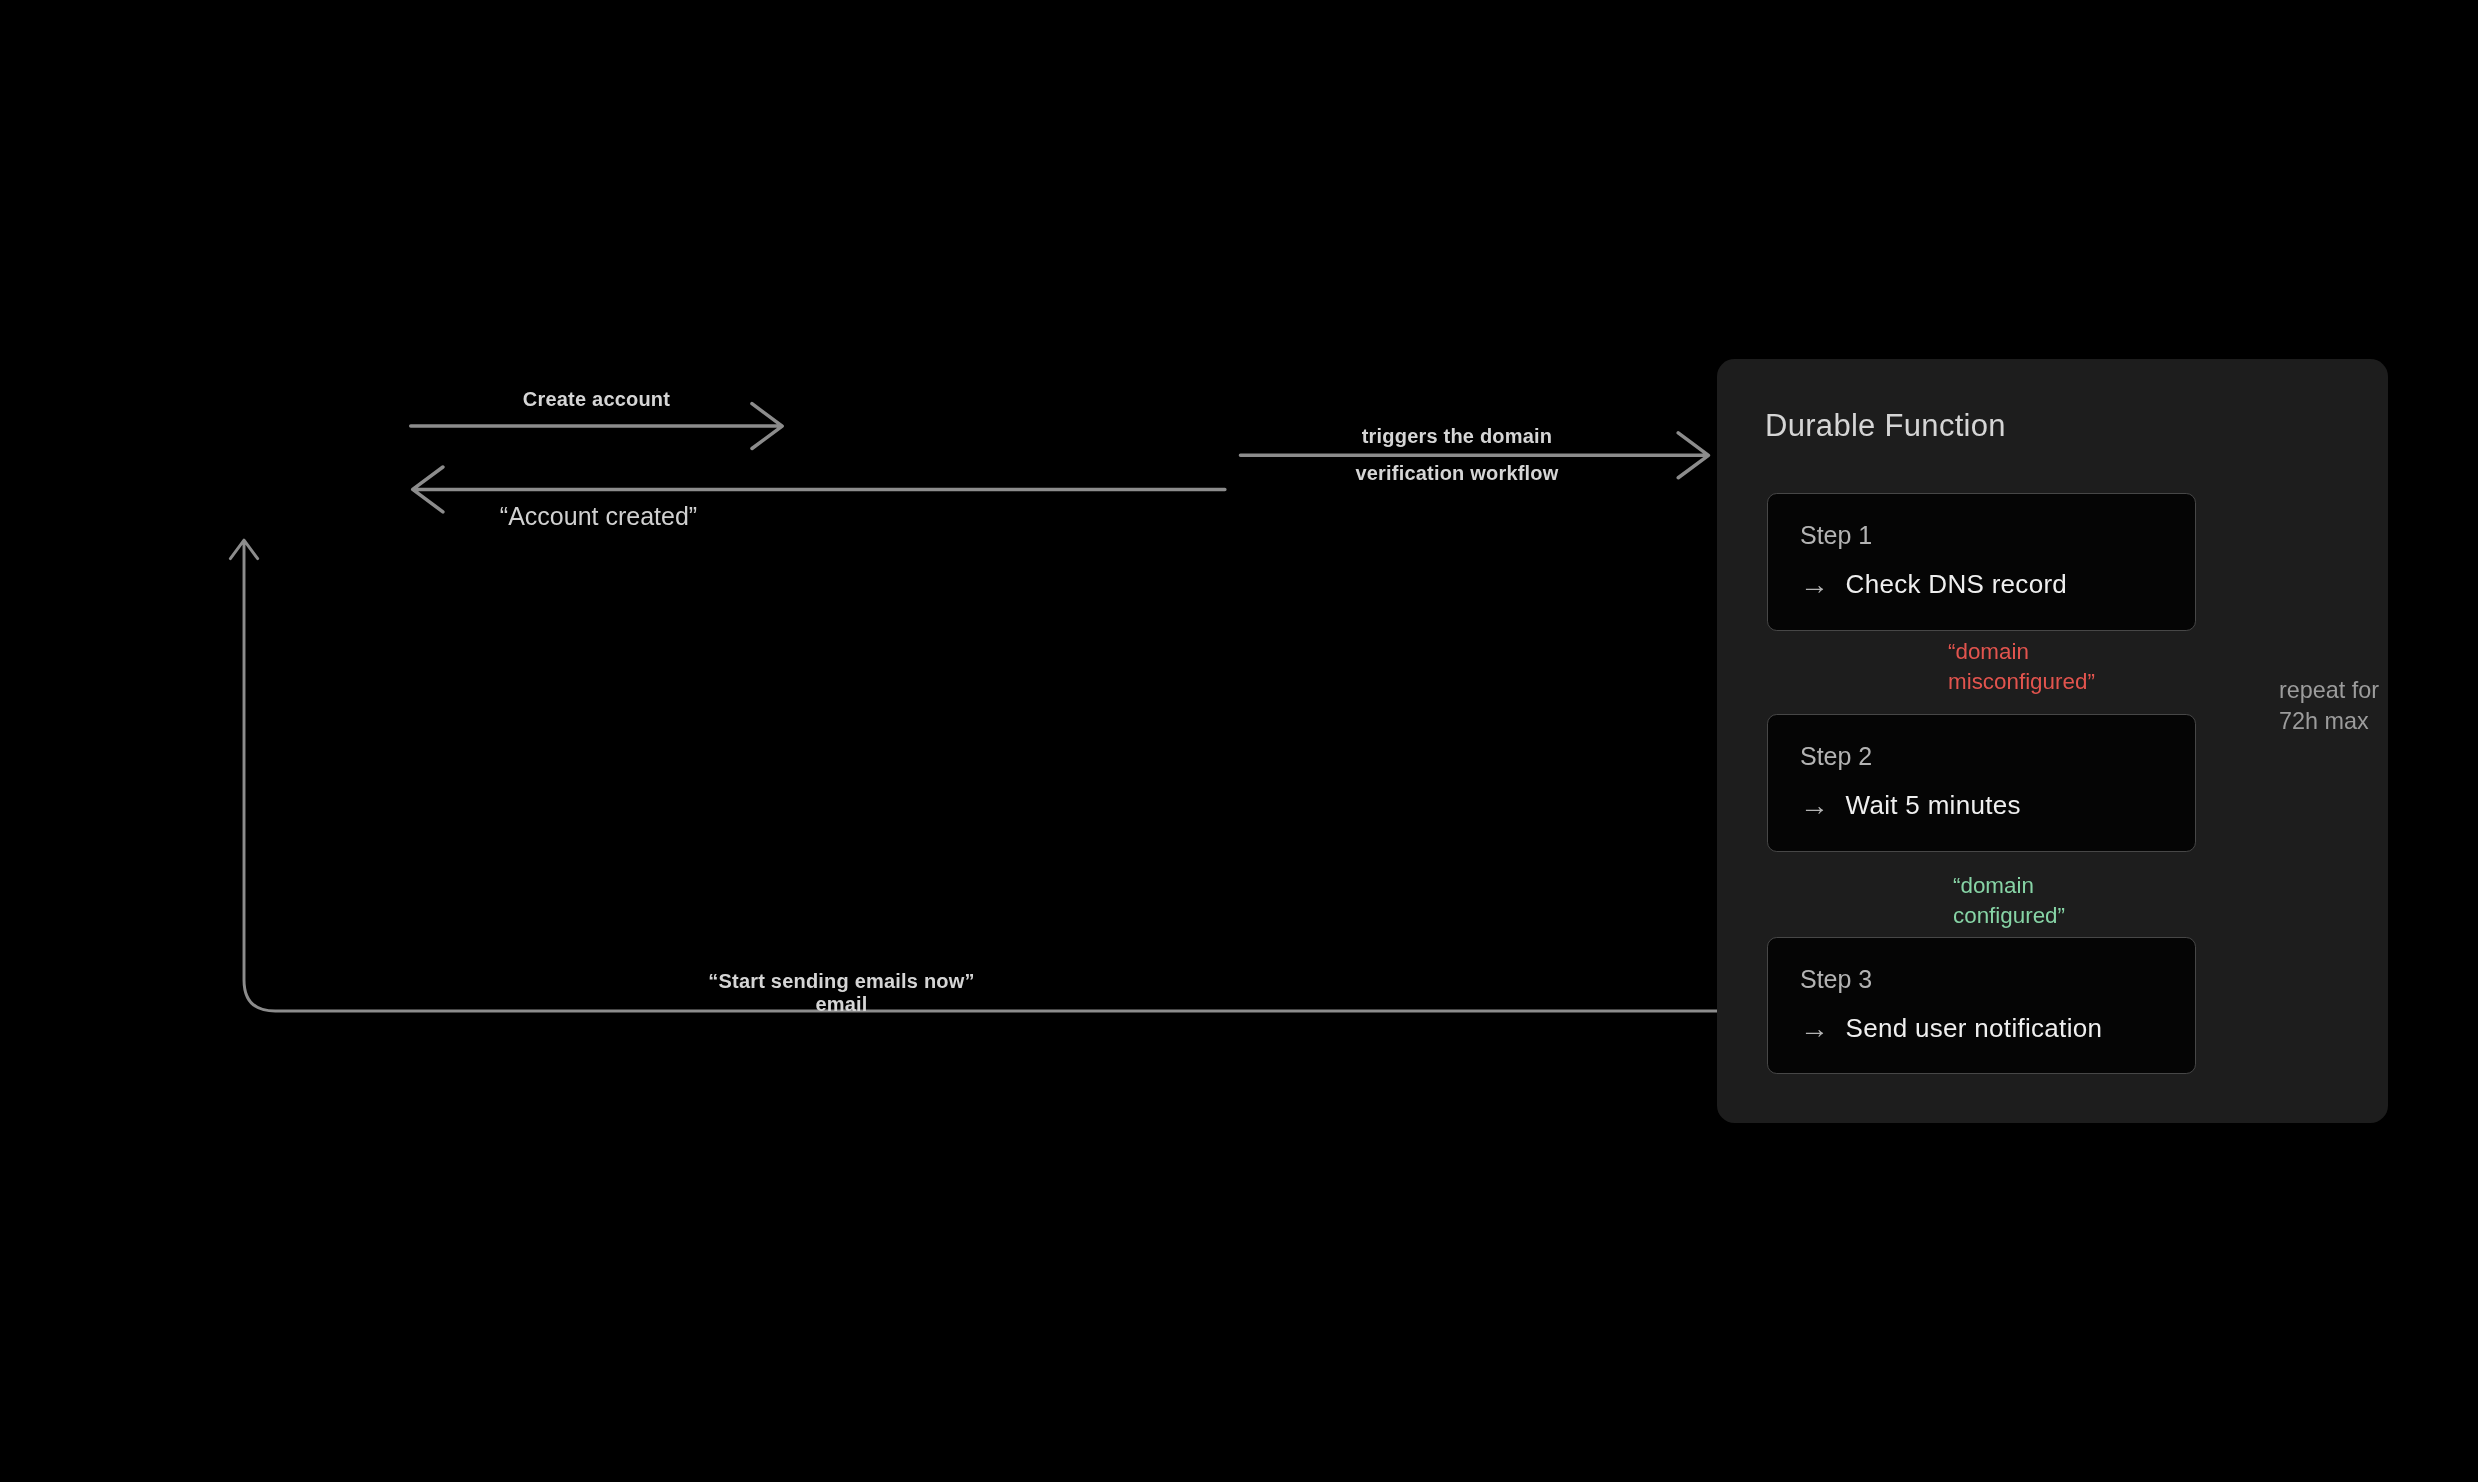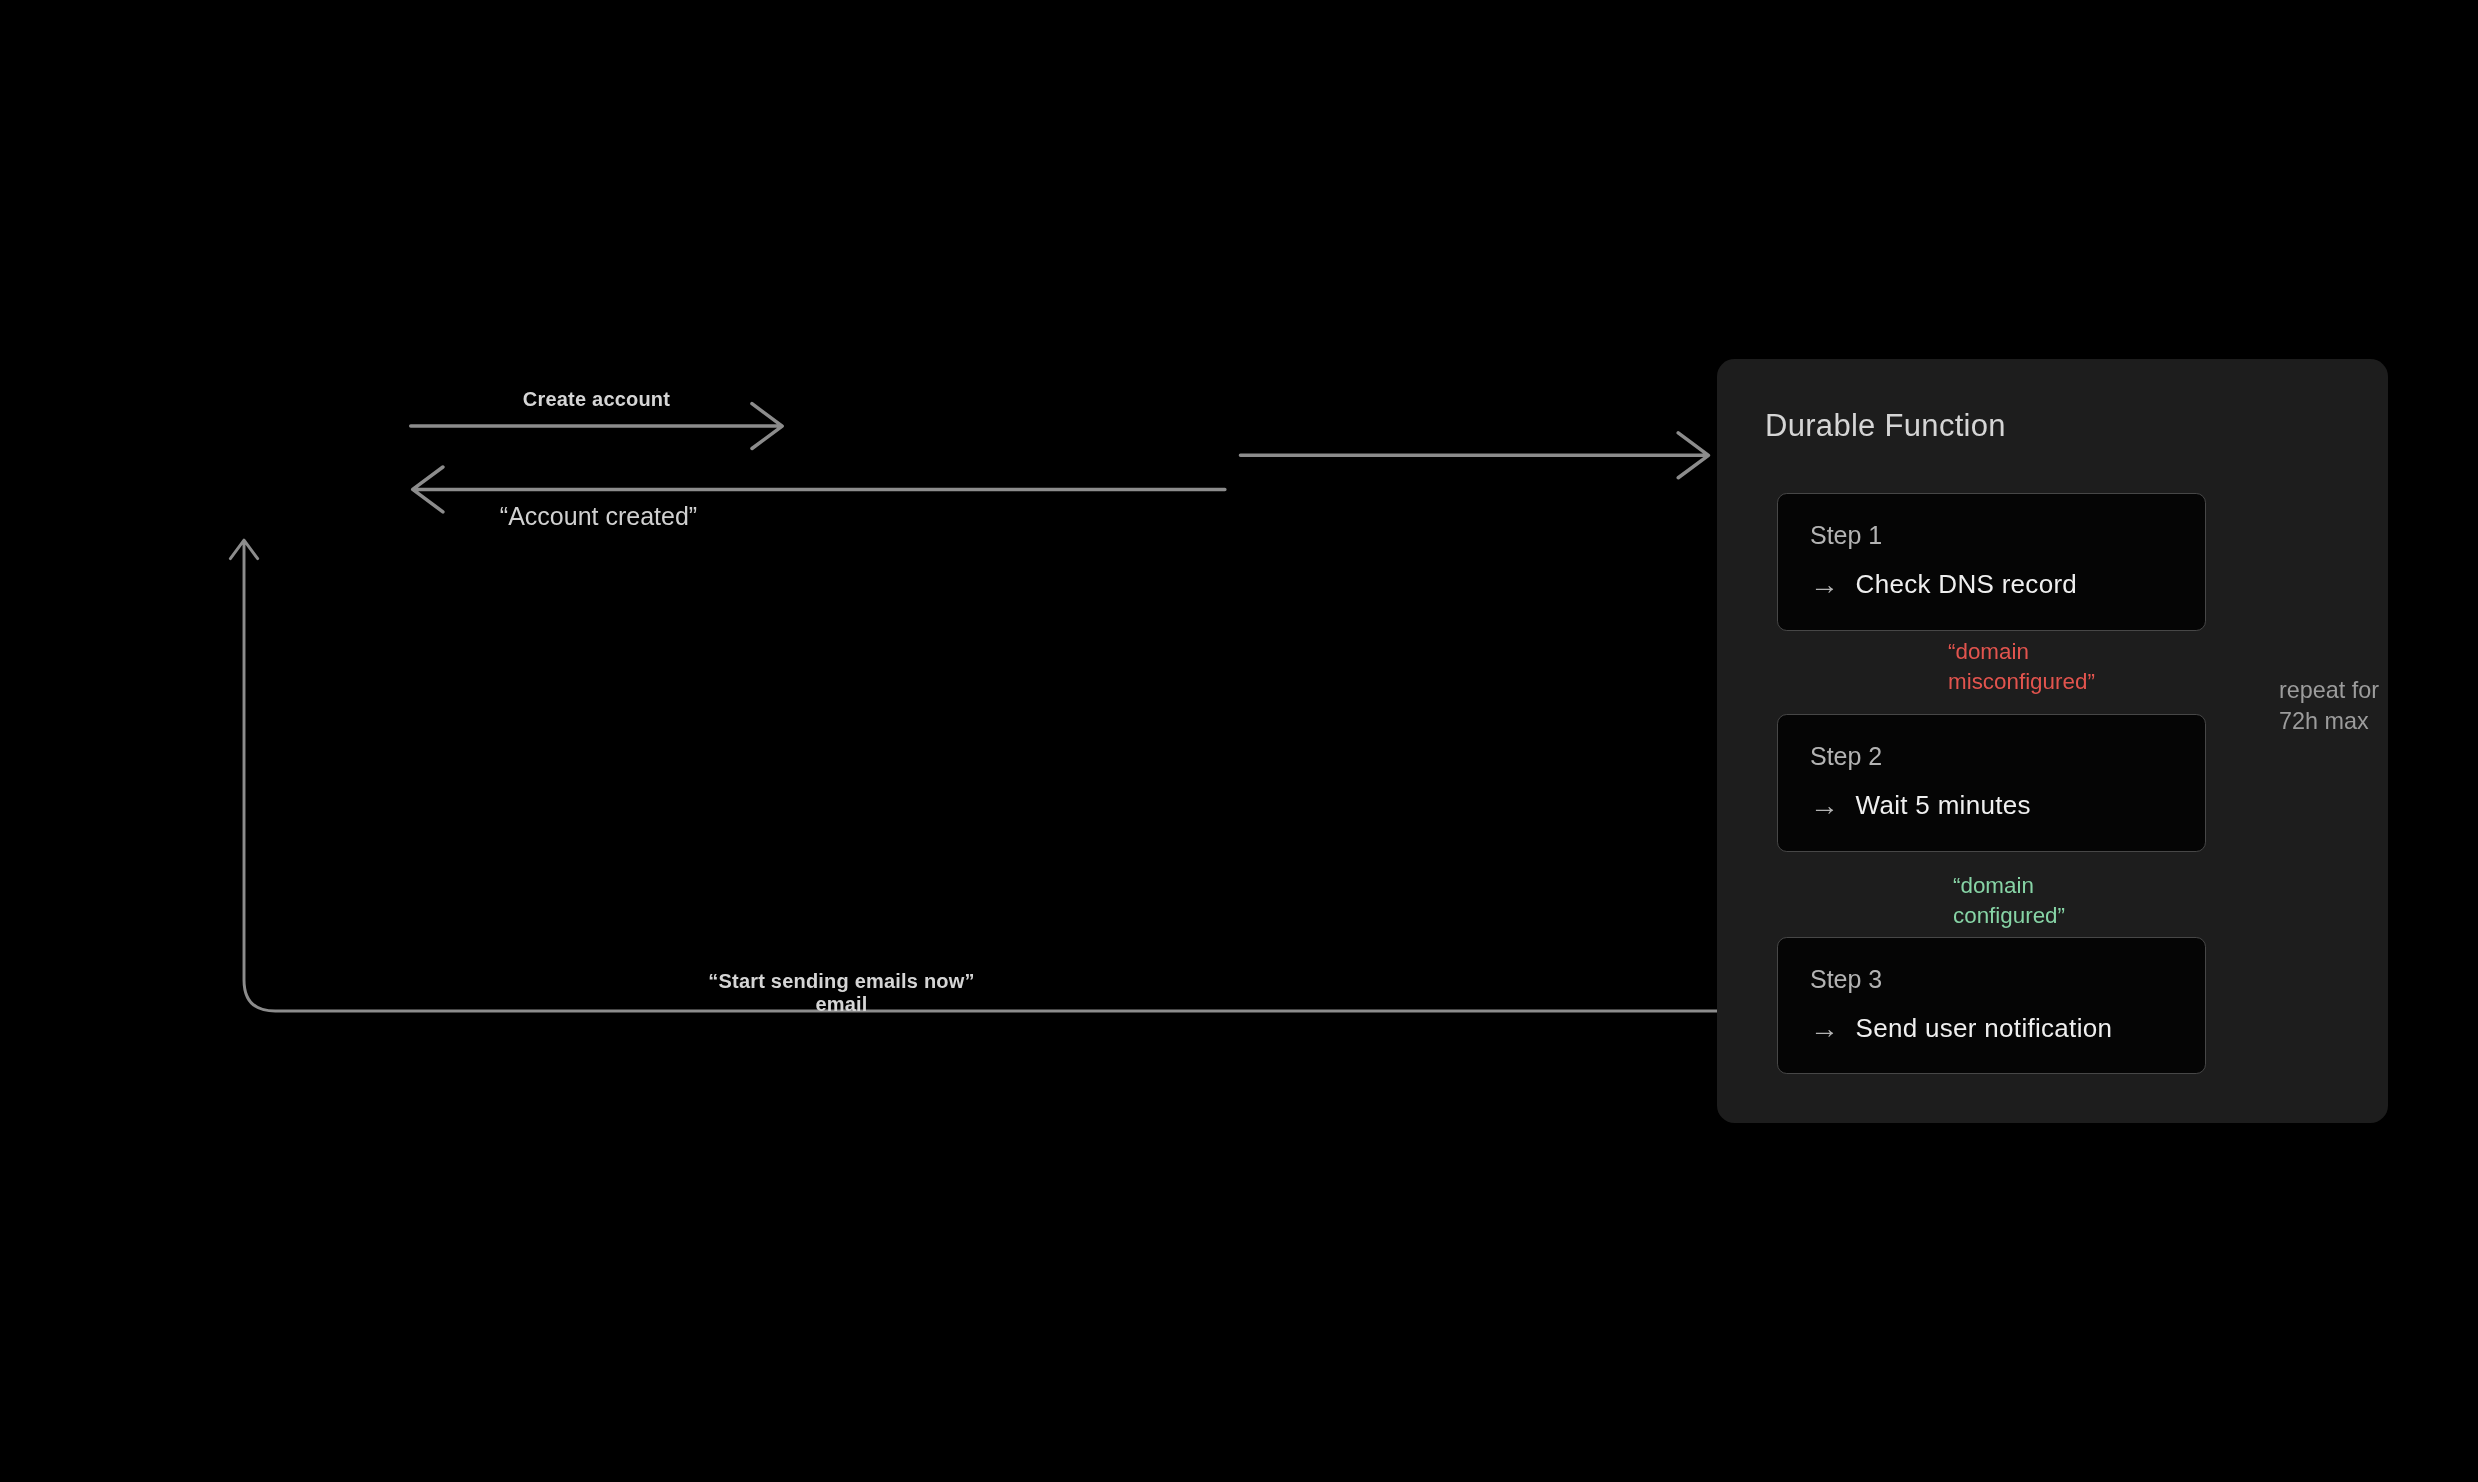--- a/index.html
+++ b/index.html
@@ -25,21 +25,21 @@
     position:absolute;left:1717px;top:359px;width:671px;height:764px;
     background:var(--panel-bg);border-radius:17.6px;
   }
   .panel-title{
     position:absolute;left:48px;top:49px;font-size:31px;color:var(--text-main);
     letter-spacing:0.3px;
   }
   .step{
     position:absolute;left:50px;width:429px;height:137px;
     background:var(--step-bg);border:1.5px solid var(--step-border);
-    border-radius:9.8px;box-sizing:border-box;padding:26px 0 0 32px;margin-left:10px;
+    border-radius:9.8px;box-sizing:border-box;padding:26px 0 0 32px;
   }
   .step-name{font-size:25px;color:var(--text-dim);line-height:31px;}
   .step-action{display:flex;align-items:center;gap:16.6px;margin-top:16.6px;}
   .step-action .glyph{font-size:29px;color:var(--text-dim);}
   .step-action .action-text{font-size:26px;color:var(--text-bright);letter-spacing:0.3px;}
 
   .edge-label{position:absolute;white-space:pre-line;}
   .lbl-bold{font-weight:700;font-size:20px;color:var(--text-main);letter-spacing:0.2px;}
   .lbl-center{text-align:center;}
   .lbl-mono{font-family:Liberation Sans, sans-serif;}
@@ -91,20 +91,22 @@
         <span class="glyph">→</span>
         <span class="action-text">Send user notification</span>
       </div>
     </div>
   </div>
 
   <div class="edge-label lbl-bold lbl-center" style="left:450px;top:388px;width:293px">Create account</div>
 
   <div class="edge-label lbl-mono lbl-created lbl-center" style="left:452px;top:502px;width:293px">“Account created”</div>
 
+  <div class="edge-label lbl-bold lbl-center lbl-triggers" style="left:1301px;top:418px;width:312px">triggers the domain
+verification workflow</div>
 
   <div class="edge-label lbl-mono lbl-red" style="left:1948px;top:637px">“domain
 misconfigured”</div>
 
   <div class="edge-label lbl-mono lbl-green" style="left:1953px;top:871px">“domain
 configured”</div>
 
   <div class="edge-label lbl-repeat" style="left:2279px;top:663px">repeat for
 72h max</div>
 

